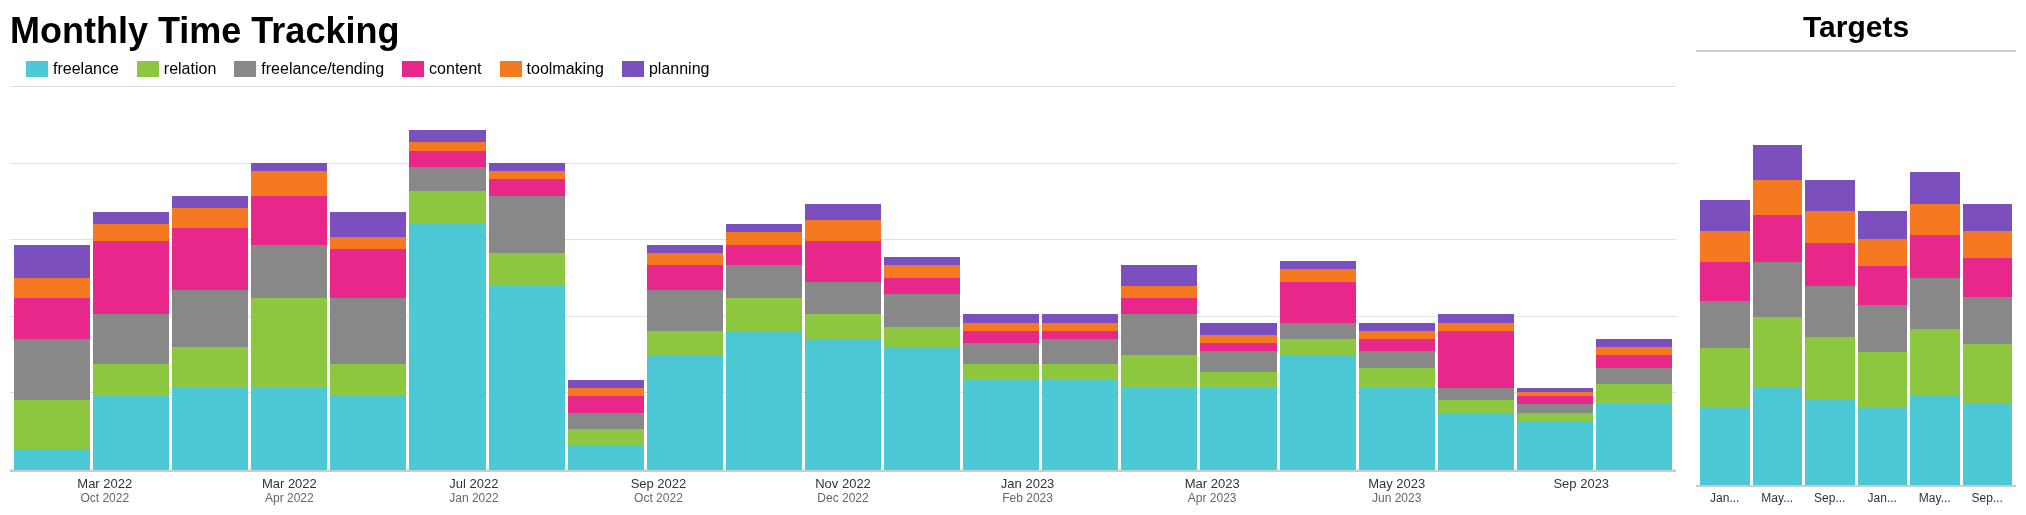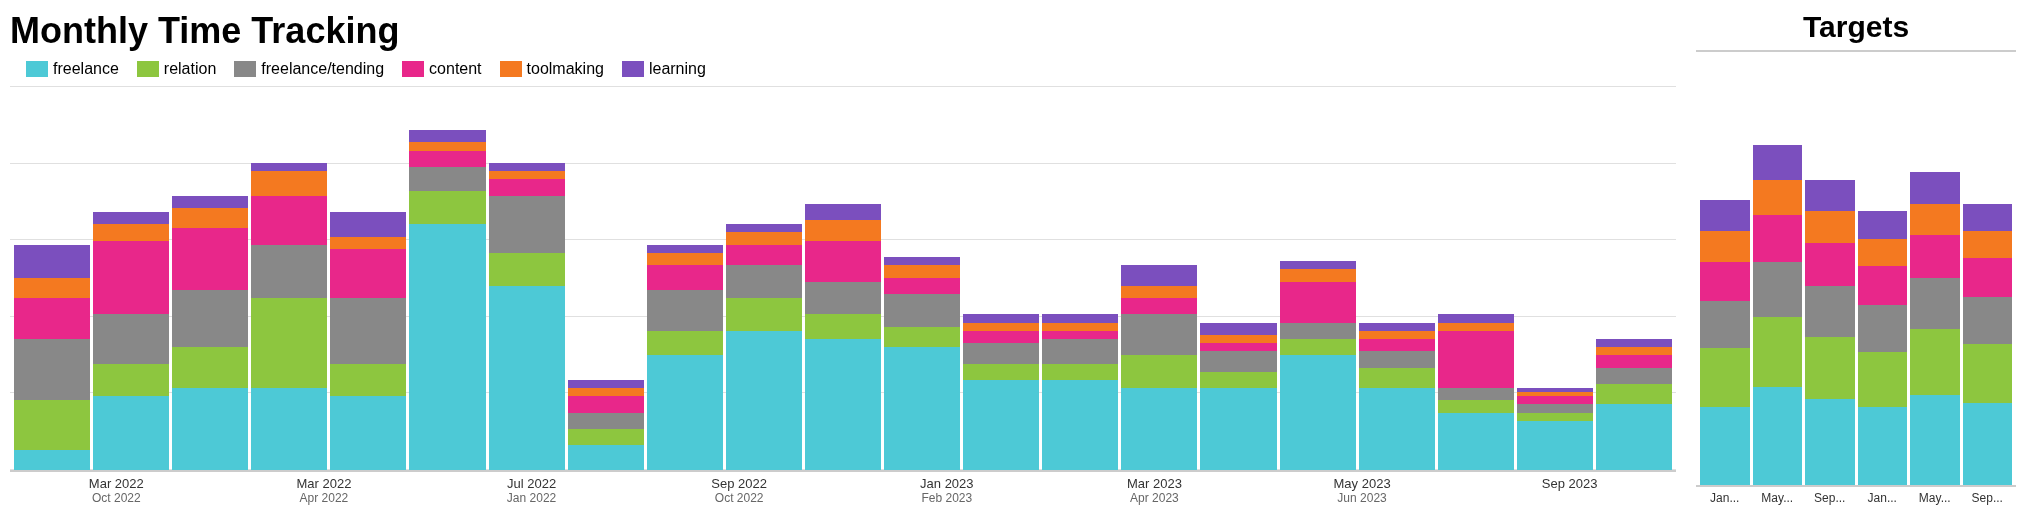--- a/index.html
+++ b/index.html
@@ -187,21 +187,21 @@
         <div class="legend-item">
           <span class="legend-swatch" style="background: rgb(232, 39, 138);"></span>
           <span>content</span>
         </div>
         <div class="legend-item">
           <span class="legend-swatch" style="background: rgb(244, 121, 32);"></span>
           <span>toolmaking</span>
         </div>
         <div class="legend-item">
           <span class="legend-swatch" style="background: rgb(123, 79, 190);"></span>
-          <span>learning</span>
+          <span>planning</span>
         </div>
       </div>
 
     <div class="chart-wrapper">
       <div class="chart-body" id="chart-body" style="height: 350px;">
         <div class="grid-lines">
           <div class="grid-line"></div>
           <div class="grid-line"></div>
           <div class="grid-line"></div>
           <div class="grid-line"></div>
@@ -390,20 +390,24 @@
           </div>
           <div class="x-label-group" style="flex: 2 1 0%;">
             <div class="x-label">Jul 2022</div>
             <div class="x-label secondary">Jan 2022</div>
           </div>
           <div class="x-label-group" style="flex: 2 1 0%;">
             <div class="x-label">Sep 2022</div>
             <div class="x-label secondary">Oct 2022</div>
           </div>
           <div class="x-label-group" style="flex: 2 1 0%;">
+            <div class="x-label">Nov 2022</div>
+            <div class="x-label secondary">Dec 2022</div>
+          </div>
+          <div class="x-label-group" style="flex: 2 1 0%;">
             <div class="x-label">Jan 2023</div>
             <div class="x-label secondary">Feb 2023</div>
           </div>
           <div class="x-label-group" style="flex: 2 1 0%;">
             <div class="x-label">Mar 2023</div>
             <div class="x-label secondary">Apr 2023</div>
           </div>
           <div class="x-label-group" style="flex: 2 1 0%;">
             <div class="x-label">May 2023</div>
             <div class="x-label secondary">Jun 2023</div>

